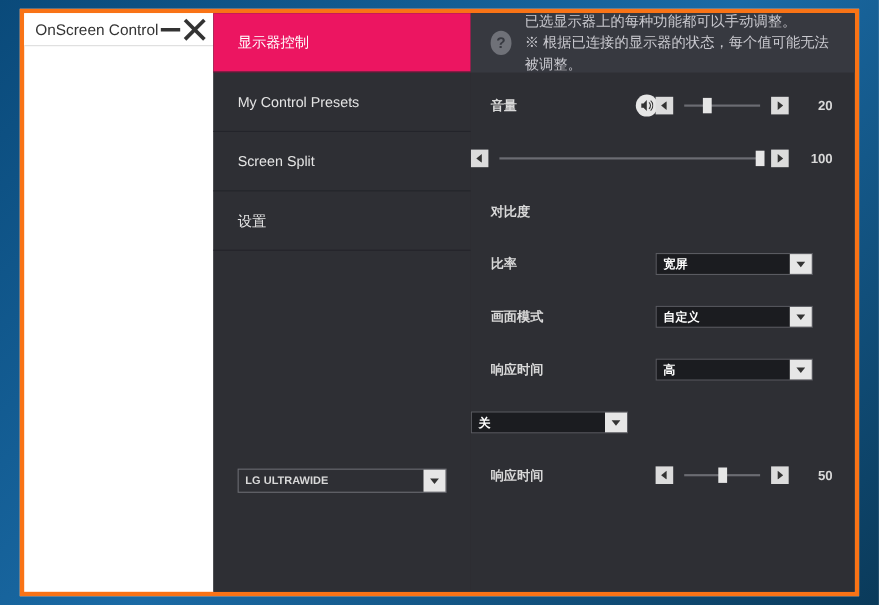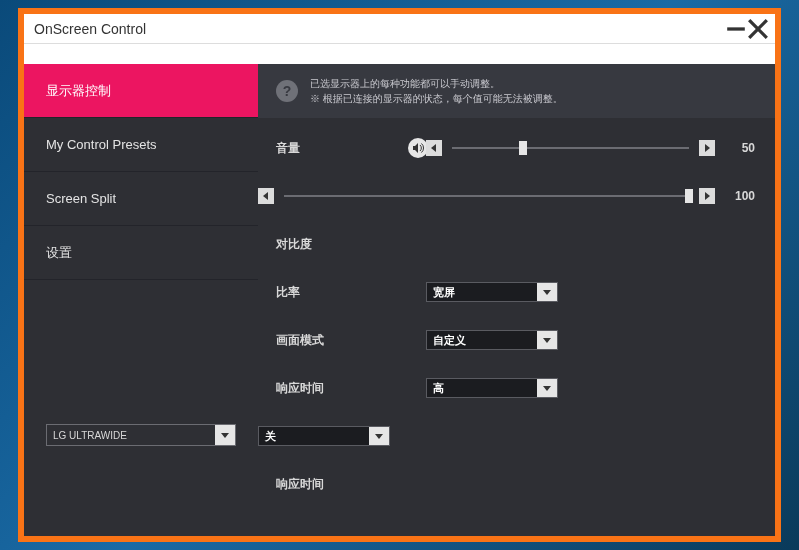--- a/index.html
+++ b/index.html
@@ -1,44 +1,44 @@
 <!DOCTYPE html>
 <html><head>
 <meta charset="utf-8">
 <style>
   * { box-sizing: border-box; margin: 0; padding: 0; font-family: "Segoe UI", Arial, sans-serif; }
   body { width: 799px; height: 550px; background: linear-gradient(135deg, #0a4a7a 0%, #1a6aa5 50%, #0a3a5a 100%); overflow: hidden; position: relative; }
-  .window { position: absolute; left: 18px; top: 8px; width: 763px; height: 534px; background: #fff; border: 6px solid #f97316; display: flex; flex-direction: column; gap: 20px; }
+  .window { position: absolute; left: 18px; top: 8px; width: 763px; height: 534px; background: #fff; border: 4px solid #f97316; display: flex; flex-direction: row; }
   .titlebar { height: 30px; background: #fff; display: flex; align-items: center; padding: 0 6px 0 10px; border-bottom: 1px solid #ddd; }
   .titlebar .title { font-size: 14px; color: #333; flex: 1; }
   .titlebar .btn { width: 22px; height: 22px; display:flex; align-items:center; justify-content:center; font-size:14px; color:#333; cursor:pointer; }
   .body { flex:1; display:flex; background:#2e2f34; }
   .sidebar { width: 234px; background:#2e2f34; display:flex; flex-direction:column; }
   .side-item { height:54px; display:flex; align-items:center; padding:0 22px; font-size:13px; color:#e4e4e4; border-bottom:1px solid #23242a; cursor:pointer; }
   .side-item.active { background:#ec1561; color:#ffffff; font-weight:500; }
-  .device-row { margin-top:auto; padding:14px 22px 90px 22px; }
+  .device-row { margin-top:auto; padding:14px 22px 90px 22px;font-weight:bold; }
   .select { background:#2e2f34; border:1px solid #6b6c72; height:22px; display:flex; align-items:center; position:relative; color:#d8d8d8; font-size:10px; padding:0 22px 0 6px; cursor:pointer; }
   .select .caret { position:absolute; right:0; top:0; width:20px; height:100%; background:#e6e6e6; display:flex; align-items:center; justify-content:center; }
   .select .caret svg { width:10px; height:10px; }
   .main { flex:1; background:#2e2f34; display:flex; flex-direction:column; }
   .info { height:54px; background:#373940; display:flex; align-items:center; padding:0 18px; gap:12px; }
   .info-icon { width:22px; height:22px; border-radius:50%; background:#6f7178; color:#373940; display:flex; align-items:center; justify-content:center; font-weight:bold; font-size:14px; }
-  .info-text { font-size:10px; color:#c9c9cf; line-height:1.5; }
+  .info-text { font-size:13px; color:#c9c9cf; line-height:1.5; }
   .rows { flex:1; padding: 6px 20px 0 0; overflow:hidden;font-weight:bold; }
   .row { height:48px; display:flex; align-items:center; }
   .label { width: 168px; padding-left:18px; font-size:12px; color:#d8d8d8; display:flex; align-items:center; gap:10px; }
   .vol-icon { width:20px; height:20px; border-radius:50%; background:#e6e6e6; display:flex; align-items:center; justify-content:center; margin-left:auto; margin-right:-2px; }
   .vol-icon svg { width:12px; height:12px; }
   .control { flex:1; display:flex; align-items:center; gap:10px; }
   .arrow-btn { width:16px; height:16px; background:#dcdcdc; display:flex; align-items:center; justify-content:center; cursor:pointer; }
   .arrow-btn svg { width:8px; height:8px; }
   .slider-track { flex:1; height:2px; background:#6b6c72; position:relative; }
   .slider-thumb { position:absolute; top:-6px; width:8px; height:14px; background:#e6e6e6; transform:translateX(-50%); cursor:pointer; }
   .value { width:30px; text-align:right; font-size:12px; color:#d8d8d8; }
-  .dd { width:132px; }
+  .dd { width:143px; }
   .dd .select { height:20px; background:#1b1c20; border:1px solid #5a5b61; color:#fff; font-size:11px; }
 </style>
 </head>
 <body>
 
 <div class="window">
   <div class="titlebar">
     <div class="title">OnScreen Control</div>
     <div class="btn">
       <svg viewBox="0 0 10 10">
@@ -108,21 +108,21 @@
                 </svg>
               </div>
             <div class="slider-track">
                 <div class="slider-thumb" style="left:30%"></div>
               </div>
             <div class="arrow-btn">
                 <svg viewBox="0 0 8 8">
                   <polygon points="2,0 2,8 7,4" fill="#333"></polygon>
                 </svg>
               </div>
-            <div class="value">50</div>
+            <div class="value">20</div>
           </div>
         </div>
 
         <div class="row">
           <div class="control">
             <div class="arrow-btn">
                 <svg viewBox="0 0 8 8">
                   <polygon points="6,0 6,8 1,4" fill="#333"></polygon>
                 </svg>
               </div>
@@ -211,18 +211,34 @@
                   </span>
                 </div>
               </div>
           </div>
         </div>
 
         <div class="row">
           <div class="label">
               <span>响应时间</span>
             </div>
+          <div class="control">
+            <div class="arrow-btn">
+                <svg viewBox="0 0 8 8">
+                  <polygon points="6,0 6,8 1,4" fill="#333"></polygon>
+                </svg>
+              </div>
+            <div class="slider-track">
+                <div class="slider-thumb" style="left:50%"></div>
+              </div>
+            <div class="arrow-btn">
+                <svg viewBox="0 0 8 8">
+                  <polygon points="2,0 2,8 7,4" fill="#333"></polygon>
+                </svg>
+              </div>
+            <div class="value">50</div>
+          </div>
         </div>
 
       </div>
     </div>
   </div>
 </div>
 
 </body></html>

